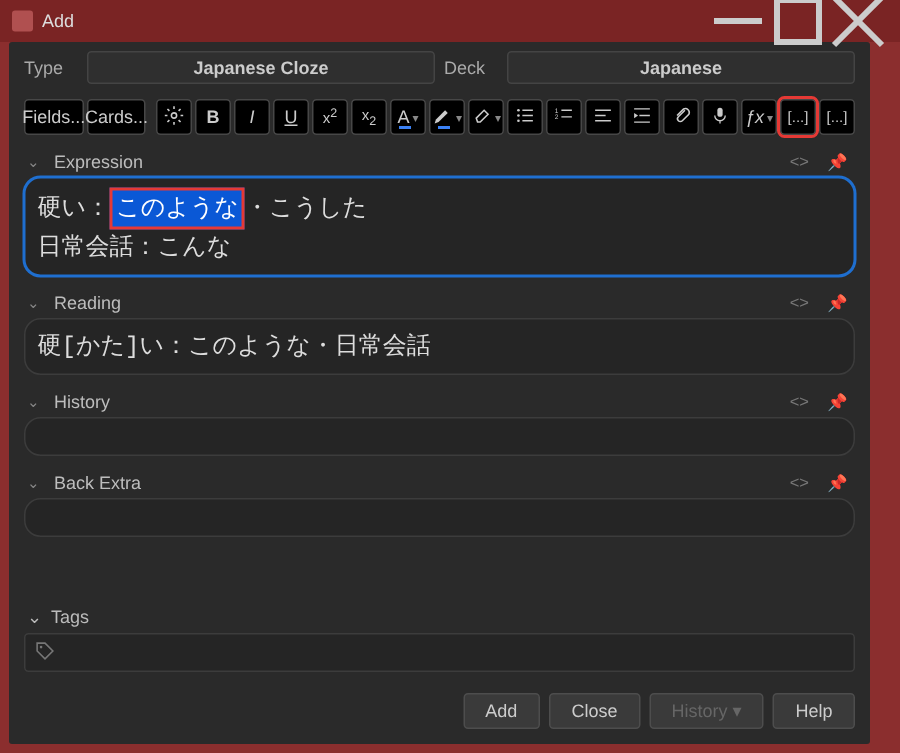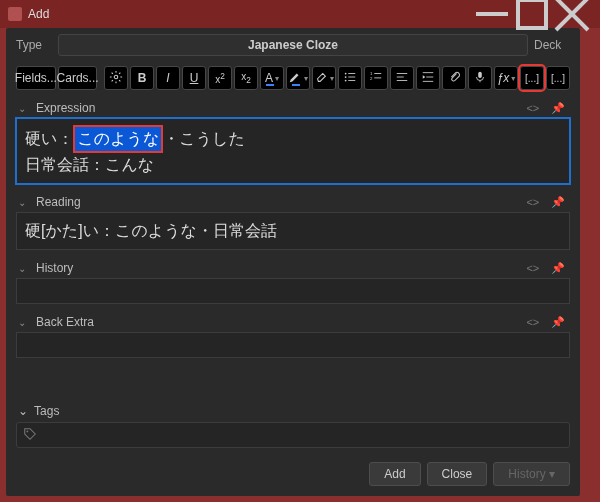--- a/index.html
+++ b/index.html
@@ -99,26 +99,27 @@
     padding: 3px 2px;
     font-size: 12px;
     color: #bdbdbd;
   }
   .field-header .chev { color: #888; font-size: 10px; width: 12px; }
   .field-header .spacer { flex: 1; }
   .field-header .ficon { color: #777; font-size: 11px; padding: 0 3px; }
   .field-body {
     background: #252525;
     border: 1px solid #3c3c3c;
-    border-radius: 0;
+    border-radius: 11px;
     min-height: 30px;
     padding: 6px 8px;
     font-size: 16px;
     line-height: 1.5;
     color: #ddd;
+    font-family: Liberation Mono, monospace;
   }
   .field-body.focused {
     border: 1px solid #1f6fd0;
     box-shadow: 0 0 0 1px #1f6fd0;
   }
   .sel-highlight {
     background: #0a58d6;
     color: #fff;
     border: 2px solid #e53935;
     padding: 0 2px;
@@ -187,20 +188,23 @@
 </div>
 
 <div class="chrome-body">
 
   <div class="row-top">
     <div class="lbl">Type</div>
     <div class="sel">
         <span>Japanese Cloze</span>
       </div>
     <div class="lbl">Deck</div>
+    <div class="sel">
+        <span>Japanese</span>
+      </div>
   </div>
 
   <div class="toolbar">
     <div class="tbtn-wide">Fields...</div>
     <div class="tbtn-wide">Cards...</div>
     <div style="width:6px"></div>
     <div class="tbtn">
         <span>
       <svg viewBox="0 0 16 16">
             <circle cx="8" cy="8" r="2" fill="none" stroke="#ccc" stroke-width="1.2"></circle>
@@ -380,15 +384,16 @@
             <circle cx="5" cy="5" r="1" fill="#777"></circle>
           </svg>
       </span>
     </div>
   </div>
 
   <div class="bottom">
     <div class="btn">Add</div>
     <div class="btn">Close</div>
     <div class="btn disabled">History ▾</div>
+    <div class="btn">Help</div>
   </div>
 
 </div>
 
 </body></html>

